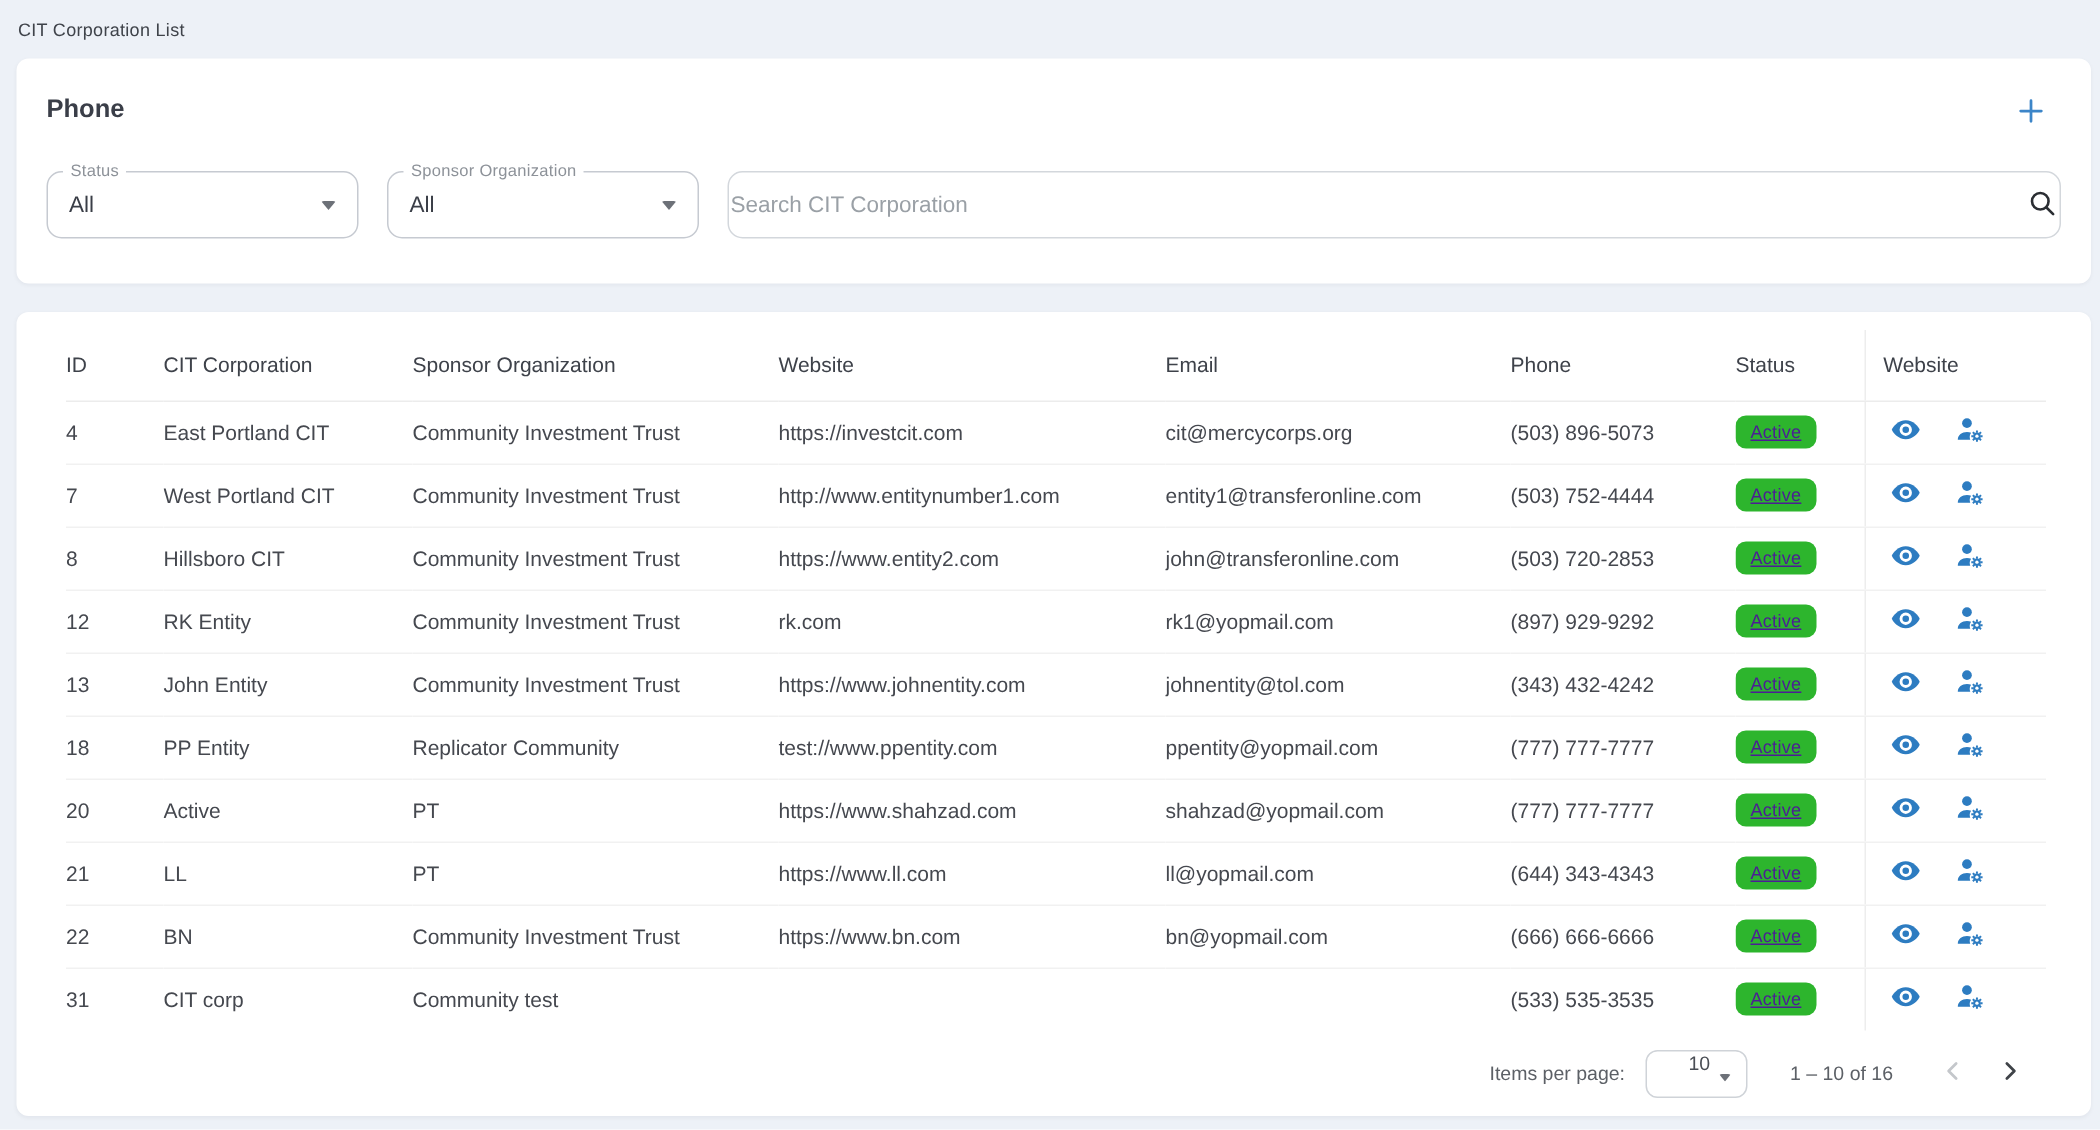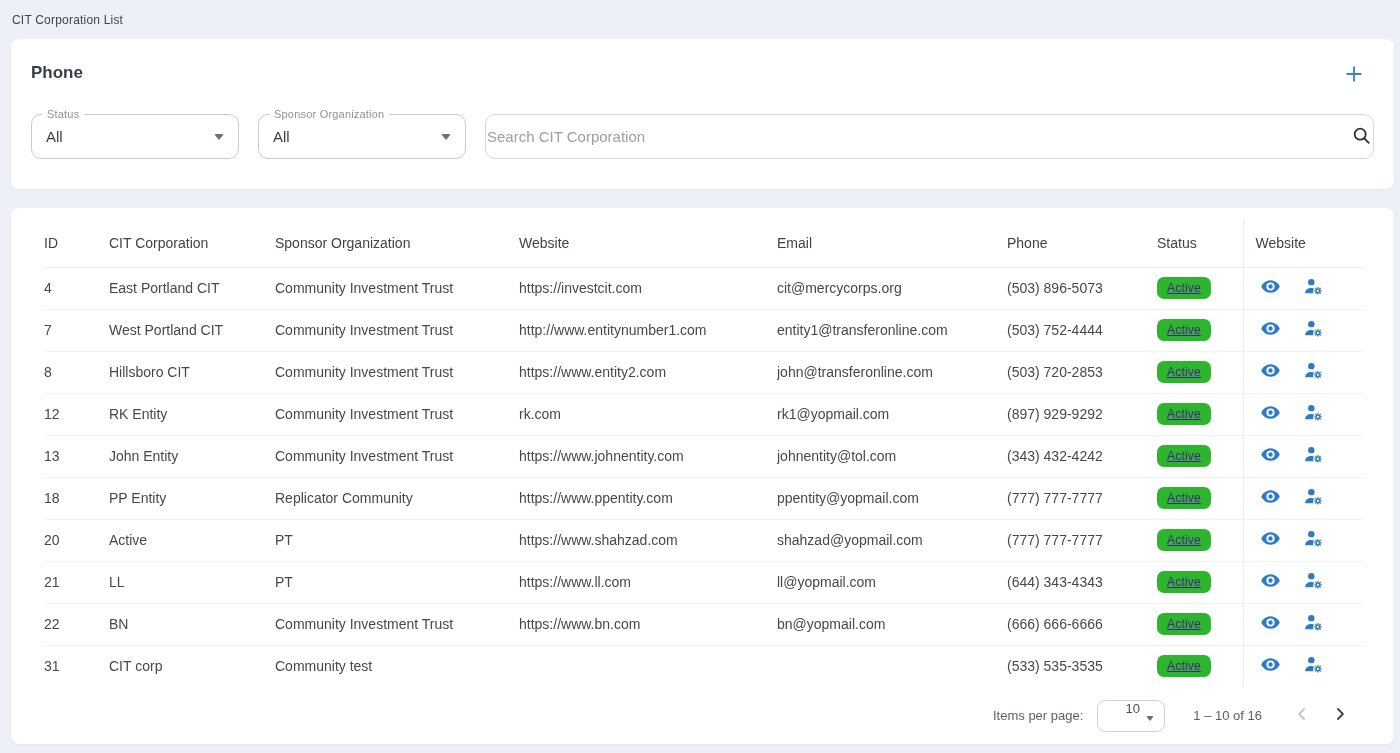--- a/index.html
+++ b/index.html
@@ -395,21 +395,21 @@
             </span>
           </button>
         </span>
       </td>
     </tr>
 
     <tr>
       <td>18</td>
       <td>PP Entity</td>
       <td>Replicator Community</td>
-      <td>https://www.ppentity.com</td>
+      <td>test://www.ppentity.com</td>
       <td>ppentity@yopmail.com</td>
       <td>(777) 777-7777</td>
       <td>
         <span class="badge">Active</span>
       </td>
       <td class="action-col">
         <span class="action-icons">
           <button class="icon-btn">
             <span>
               <svg width="21" height="21" viewBox="0 0 24 24">

